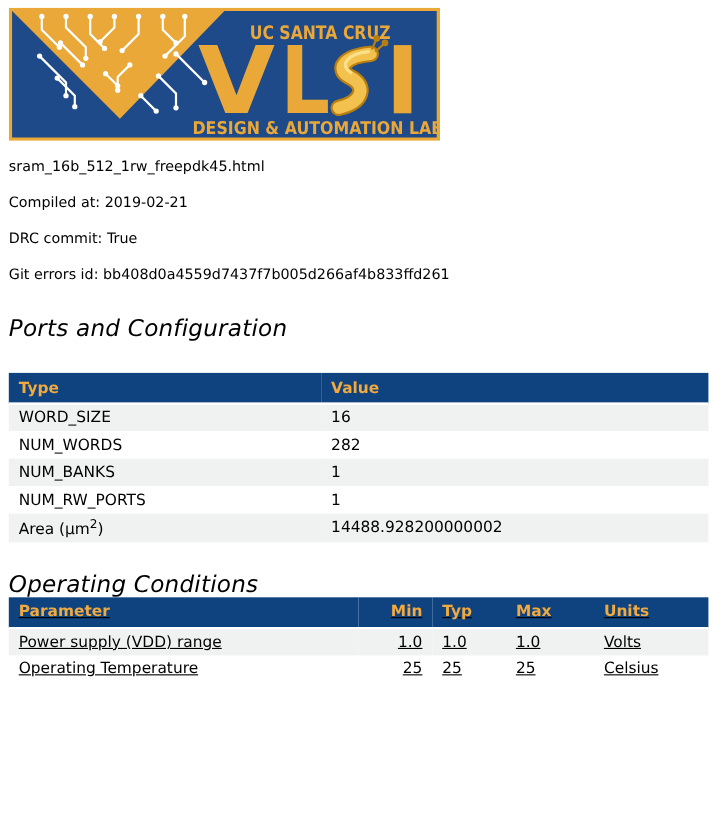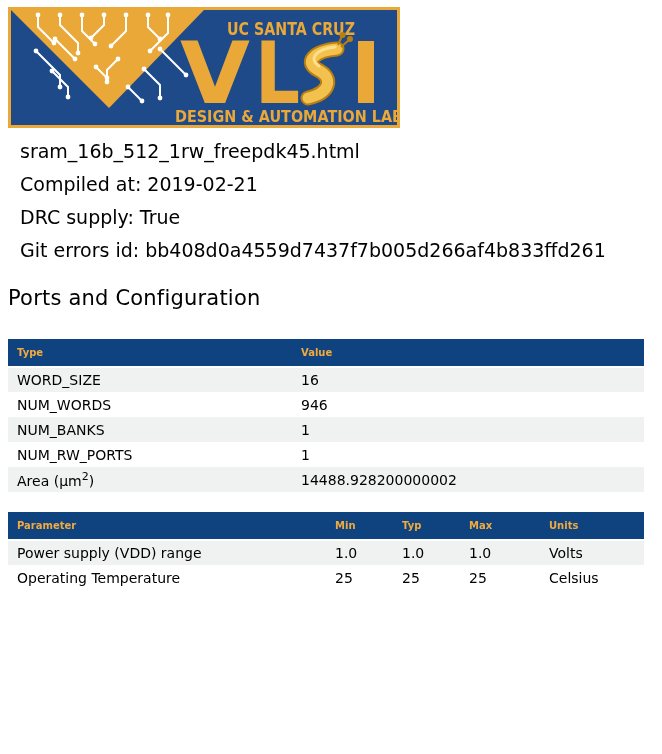--- a/index.html
+++ b/index.html
@@ -14,60 +14,61 @@
   html,body{margin:0;padding:0;background:#ffffff;}
   body{
     width:662px;height:754px;
     padding:7px 8px 8px 8px;
     font-family:"DejaVu Sans","Liberation Sans",sans-serif;
     color:var(--text);
     overflow:hidden;
   }
   .logo-svg{display:block;width:392px;height:121px;}
   .info p{
-    margin:14px 12px;
-    font-size:19px;
+    margin:14px 0;
+    font-size:13px;
     line-height:19px;
     color:var(--text);
   }
   h2.section-title{
     font-size:21px;
     font-weight:400;
     margin:26px 0 0 0;
     color:var(--text);
     letter-spacing:0.2px;
+    font-style:italic;
   }
   table.data-table{
     border-collapse:collapse;
     width:636px;
     table-layout:fixed;
   }
   table.t0{margin-top:29px;}
-  table.t1{margin-top:20px;}
+  table.t1{text-decoration:underline;}
   .data-table th{
     background:var(--table-blue);
     color:var(--table-gold);
-    font-size:10px;
+    font-size:14px;
     font-weight:bold;
     text-align:left;
     padding:5px 9px;
     height:28px;
     border-bottom:2px solid #ffffff;
   }
   .data-table td{
     font-size:14px;
     padding:3px 9px;
     height:25px;
     color:var(--text);
   }
   .data-table tbody tr:nth-child(odd){background:var(--row-alt);}
   .data-table tbody tr:nth-child(even){background:#ffffff;}
   .t0 th:nth-child(1), .t0 td:nth-child(1){width:284px;}
   .t1 th:nth-child(1), .t1 td:nth-child(1){width:318px;}
-  .t1 th:nth-child(2), .t1 td:nth-child(2){width:67px;}
+  .t1 th:nth-child(2), .t1 td:nth-child(2){width:67px;text-align:right;}
   .t1 th:nth-child(3), .t1 td:nth-child(3){width:67px;}
   .t1 th:nth-child(4), .t1 td:nth-child(4){width:80px;}
   .data-table sup{font-size:11px;}
   .logo-txt{font-family:"DejaVu Sans","Liberation Sans",sans-serif;font-weight:bold;}
 </style>
 </head>
 <body>
 
 <div>
 
@@ -145,59 +146,60 @@
     </g>
 
     <rect x="350" y="34" width="16" height="62" fill="#E9A838"></rect>
 
     <text class="logo-txt" x="167" y="115" font-size="16" fill="#E9A838" textLength="228" lengthAdjust="spacingAndGlyphs">DESIGN &amp; AUTOMATION LAB</text>
   </svg>
 
   <div class="info">
     <p>sram_16b_512_1rw_freepdk45.html</p>
     <p>Compiled at: 2019-02-21</p>
-    <p>DRC supply: True</p>
+    <p>DRC commit: True</p>
     <p>Git errors id: bb408d0a4559d7437f7b005d266af4b833ffd261</p>
   </div>
 
   <section>
     <h2 class="section-title">Ports and Configuration</h2>
     <table class="data-table t0" data-table="0">
       <thead>
           <tr>
             <th>Type</th>
             <th>Value</th>
           </tr>
         </thead>
       <tbody>
           <tr>
             <td>WORD_SIZE</td>
             <td>16</td>
           </tr>
           <tr>
             <td>NUM_WORDS</td>
-            <td>946</td>
+            <td>282</td>
           </tr>
           <tr>
             <td>NUM_BANKS</td>
             <td>1</td>
           </tr>
           <tr>
             <td>NUM_RW_PORTS</td>
             <td>1</td>
           </tr>
           <tr>
             <td>Area (µm<sup>2</sup>)</td>
             <td>14488.928200000002</td>
           </tr>
         </tbody>
     </table>
   </section>
 
   <section>
+    <h2 class="section-title">Operating Conditions</h2>
     <table class="data-table t1" data-table="1">
       <thead>
           <tr>
             <th>Parameter</th>
             <th>Min</th>
             <th>Typ</th>
             <th>Max</th>
             <th>Units</th>
           </tr>
         </thead>

